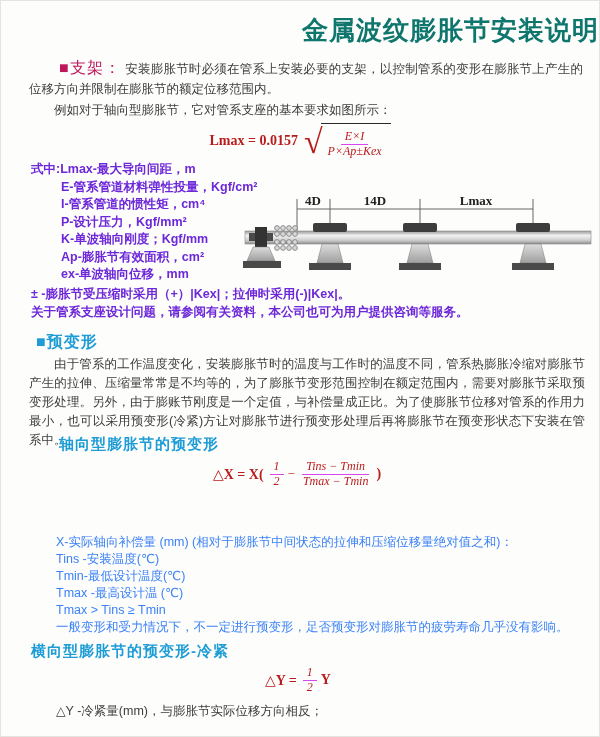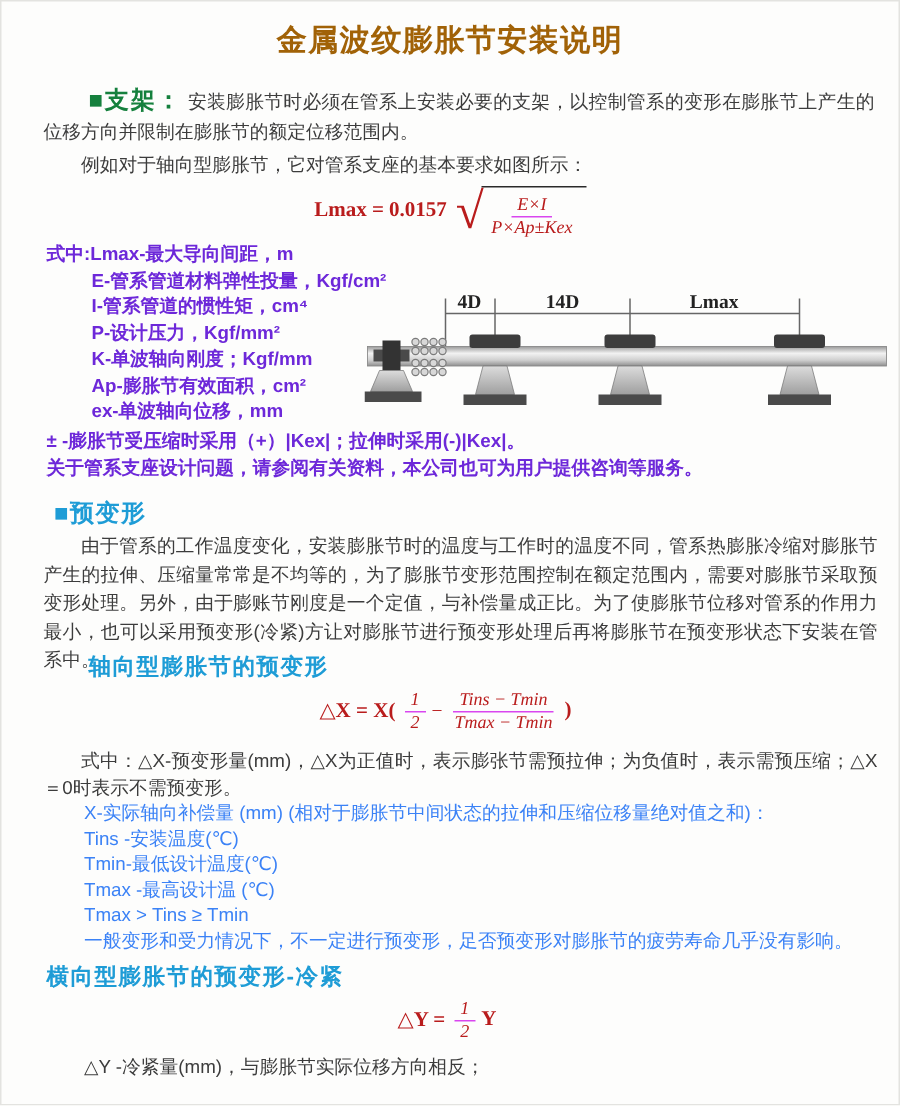--- a/index.html
+++ b/index.html
@@ -4,26 +4,26 @@
 <style>
   html,body{margin:0;padding:0;background:#ffffff;}
   .page{
     position:relative;width:600px;height:737px;background:#fdfdfc;
     font-family:"Liberation Sans","DejaVu Sans",sans-serif;
     color:#3c3c3c;overflow:hidden;box-sizing:border-box;
     border:1px solid #e3e3e0;
   }
   .abs{position:absolute;}
   .doc-title{
-    top:12px;left:0;width:100%;text-align:center;
-    font-size:20px;font-weight:bold;color:#a16207;letter-spacing:1px;
+    top:12px;left:0;width:100%;text-align:right;
+    font-size:26px;font-weight:bold;color:#0f766e;letter-spacing:1px;
   }
   .para{font-size:12.5px;line-height:20px;text-align:justify;color:#3c3c3c;}
   .sec-head-inline{
-    color:#15803d;font-size:16px;font-weight:bold;letter-spacing:1px;
+    color:#be185d;font-size:16px;font-weight:normal;letter-spacing:1px;
   }
   .sec-head{
     color:#1e9cd6;font-size:16px;font-weight:bold;letter-spacing:1px;
   }
   .sub-head{
     color:#1e9cd6;font-size:15px;font-weight:bold;letter-spacing:1px;
   }
   .defs{font-size:12.5px;line-height:17.5px;white-space:nowrap;color:#6d28d9;font-weight:bold;}
   .defs .def-line{height:17.5px;}
   .defs .ind{padding-left:30px;}
@@ -167,21 +167,20 @@
       <span class="den">2</span>
     </span>
     <span class="f-op">−</span>
     <span class="frac">
       <span class="num">Tins − Tmin</span>
       <span class="den">Tmax − Tmin</span>
     </span>
     <span class="f-lhs" style="margin-left:4px;">)</span>
   </div>
 
-  <div class="abs para" style="top:497px;left:28px;right:14px;text-indent:2em;line-height:18px;">式中：△X-预变形量(mm)，△X为正值时，表示膨张节需预拉伸；为负值时，表示需预压缩；△X＝0时表示不需预变形。</div>
 
   <div class="abs items" style="top:533px;left:55px;">
     <div class="item-line">X-实际轴向补偿量 (mm) (相对于膨胀节中间状态的拉伸和压缩位移量绝对值之和)：</div>
     <div class="item-line">Tins -安装温度(℃)</div>
     <div class="item-line">Tmin-最低设计温度(℃)</div>
     <div class="item-line">Tmax -最高设计温 (℃)</div>
     <div class="item-line">Tmax &gt; Tins ≥ Tmin</div>
     <div class="item-line">一般变形和受力情况下，不一定进行预变形，足否预变形对膨胀节的疲劳寿命几乎没有影响。</div>
   </div>
 

